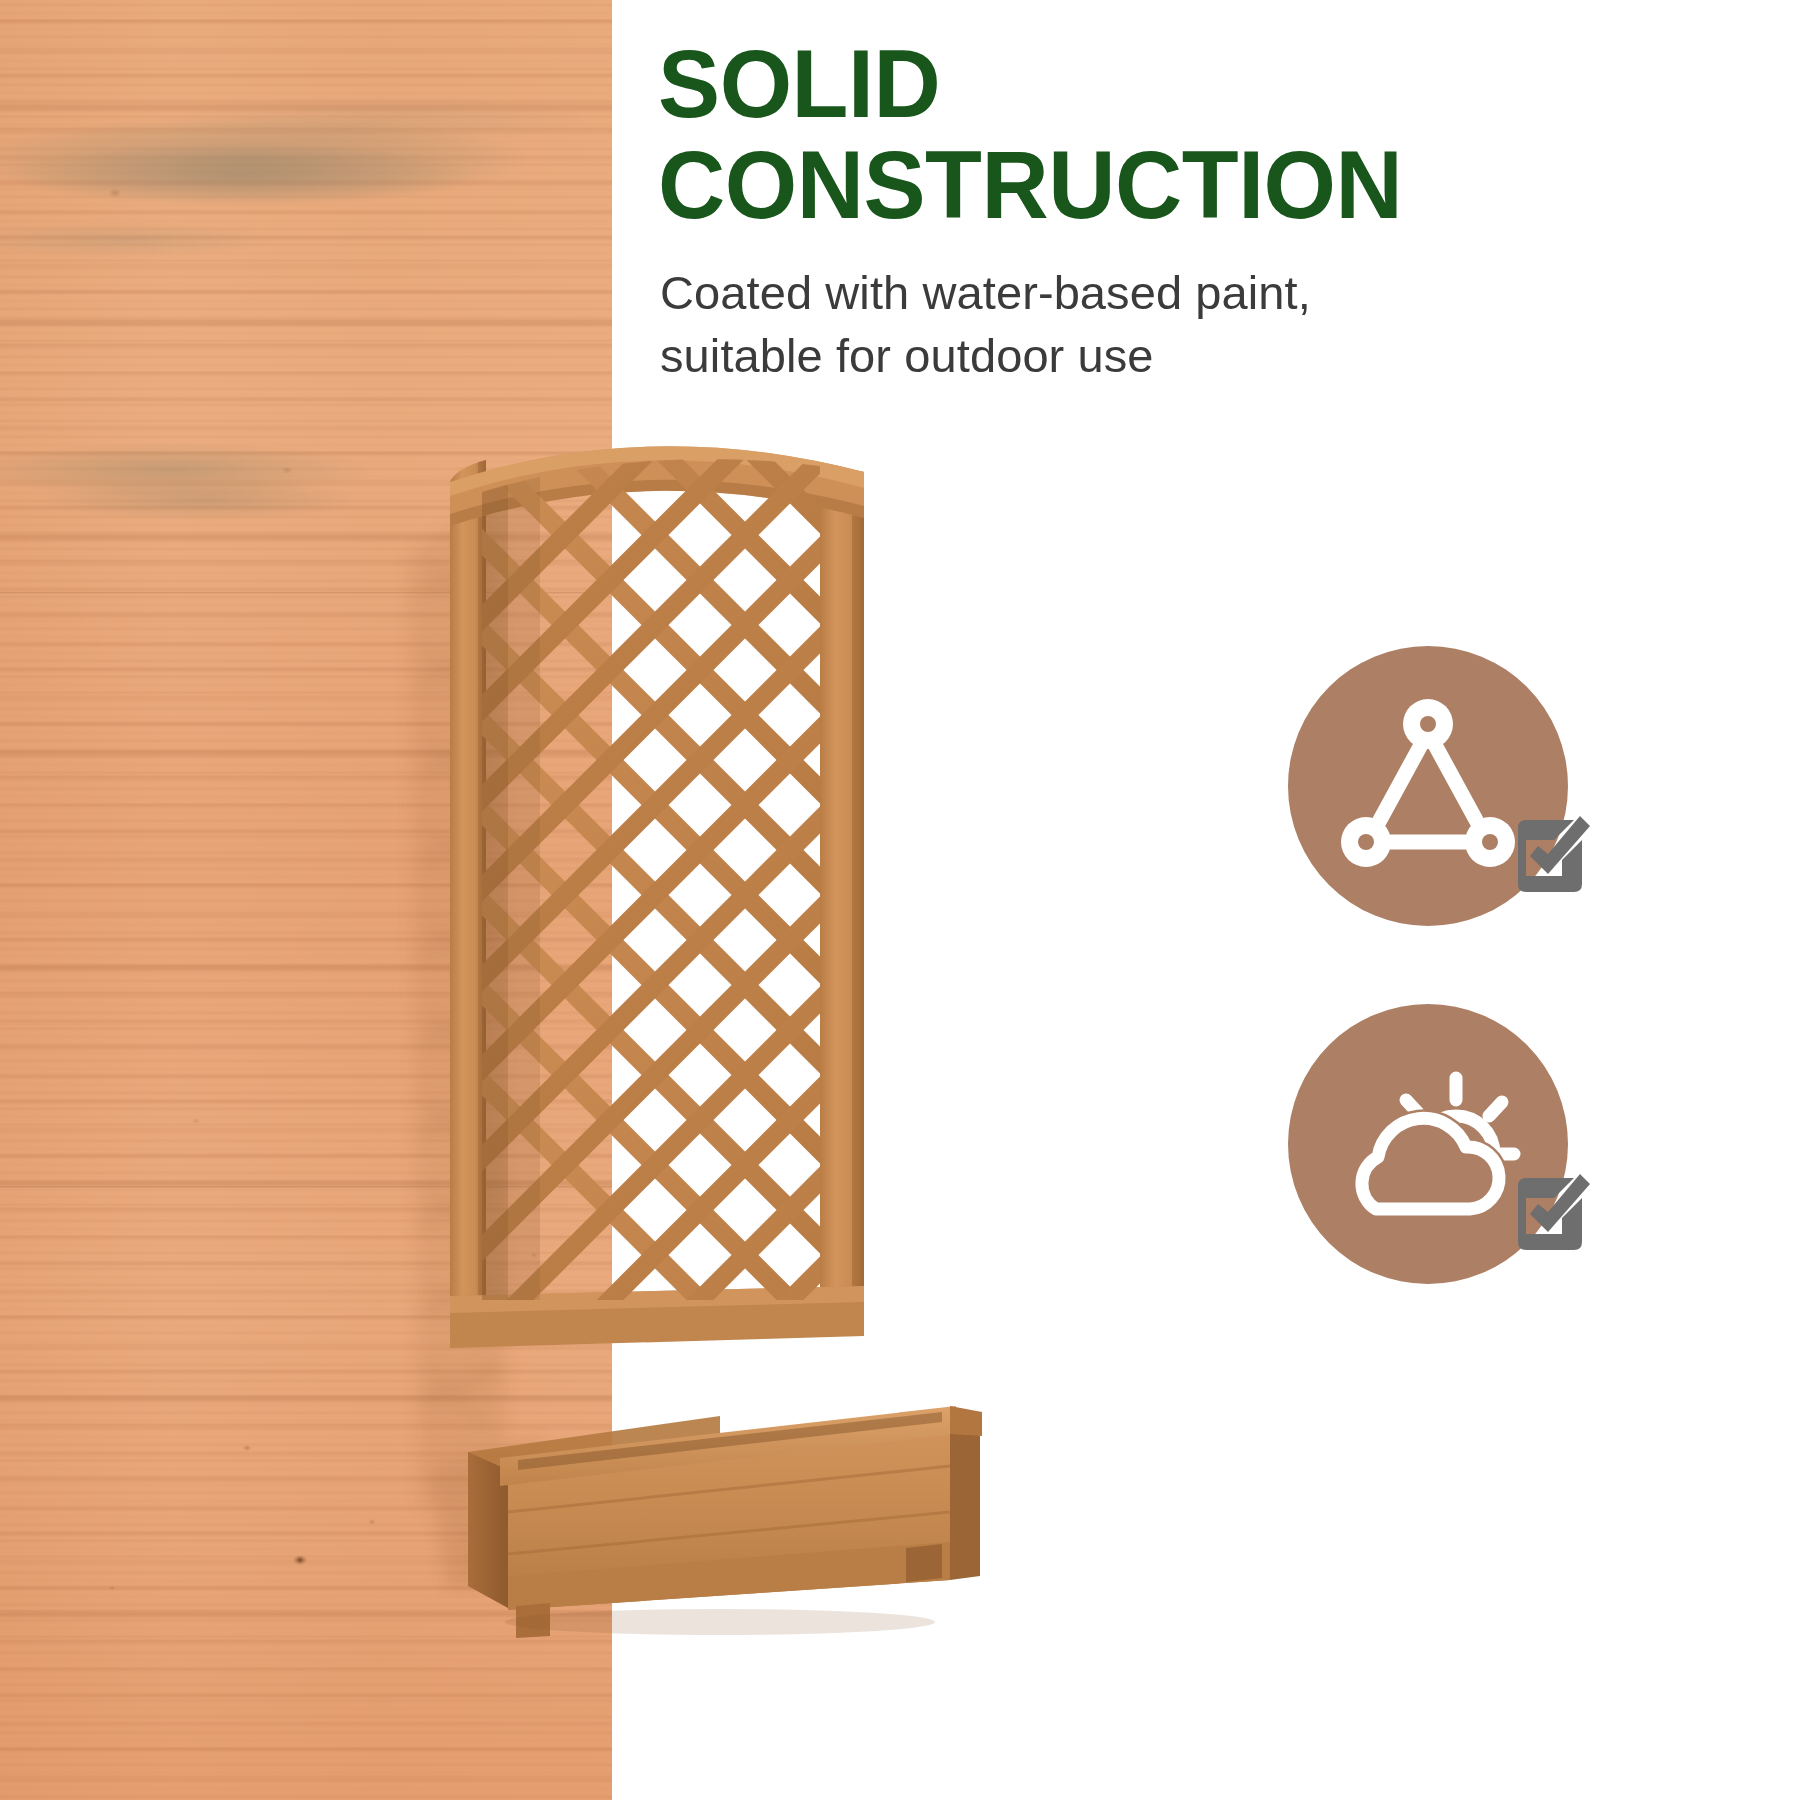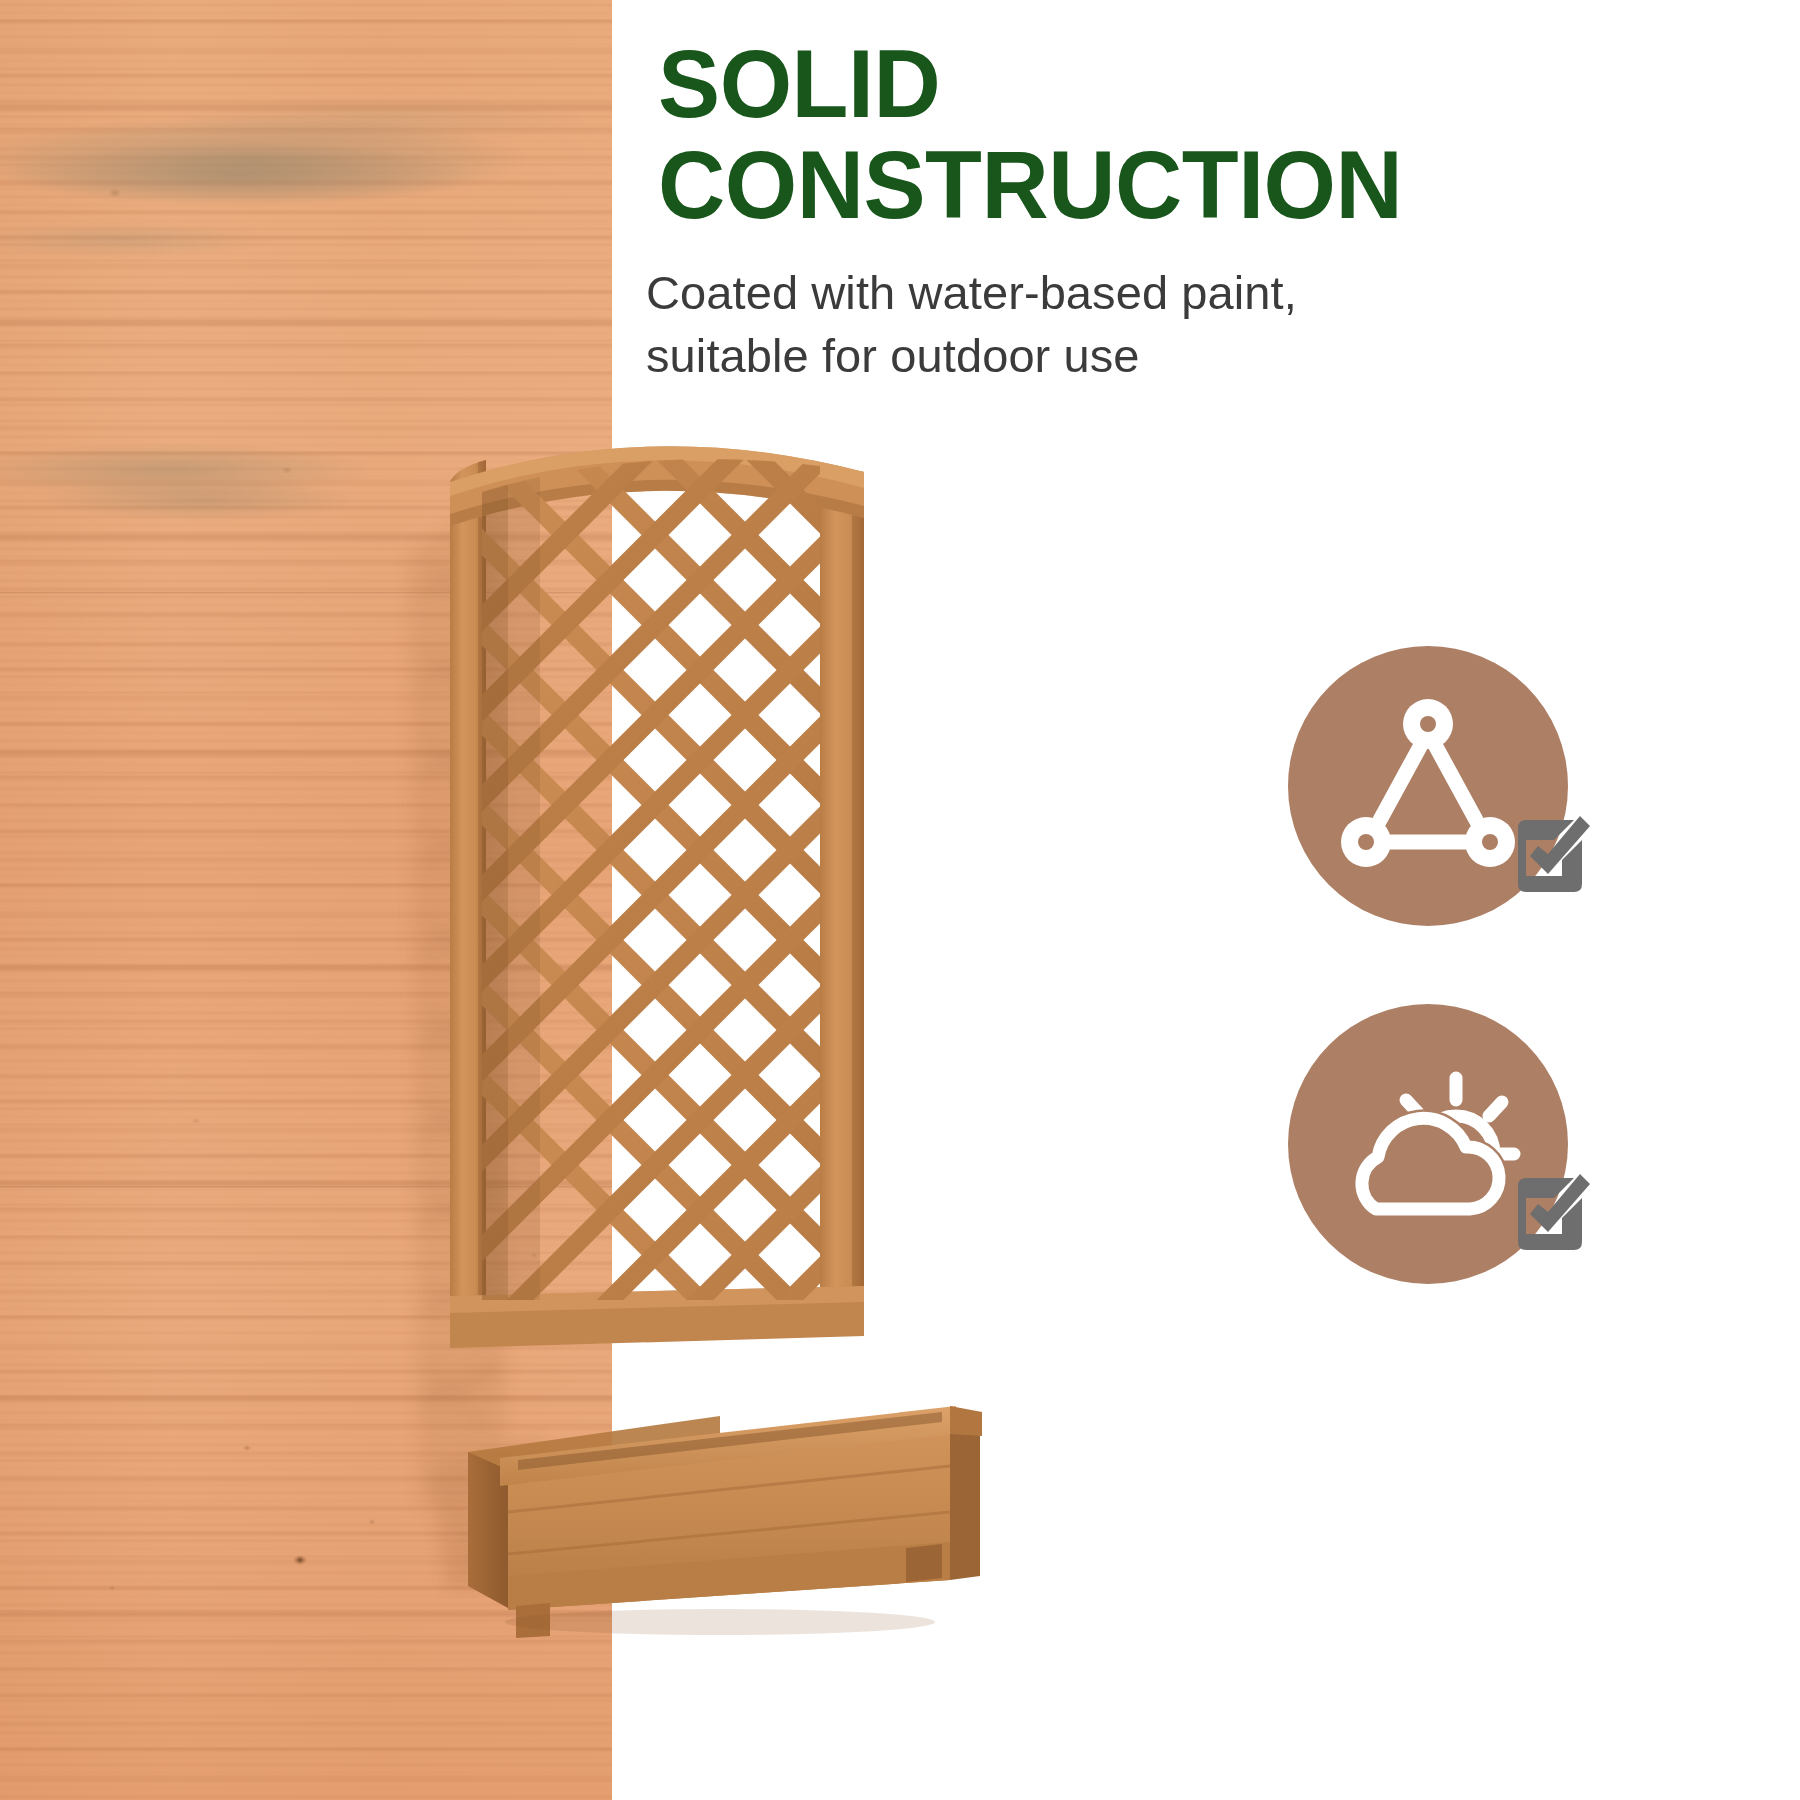--- a/index.html
+++ b/index.html
@@ -90,21 +90,21 @@
     font-weight:700;
     font-size:97px;
     line-height:1.04;
     letter-spacing:-0.5px;
     text-transform:uppercase;
     transform:scaleX(0.96);
     transform-origin:left top;
     white-space:pre-line;
   }
   .subhead{
-    position:absolute;left:646px;top:262px;width:820px;
+    position:absolute;left:660px;top:262px;width:820px;
     color:#3B3B3B;
     font-family:"Liberation Sans", sans-serif;
     font-weight:300;
     font-size:47px;
     line-height:1.33;
     letter-spacing:0.1px;
     white-space:pre-line;
   }
 
   

